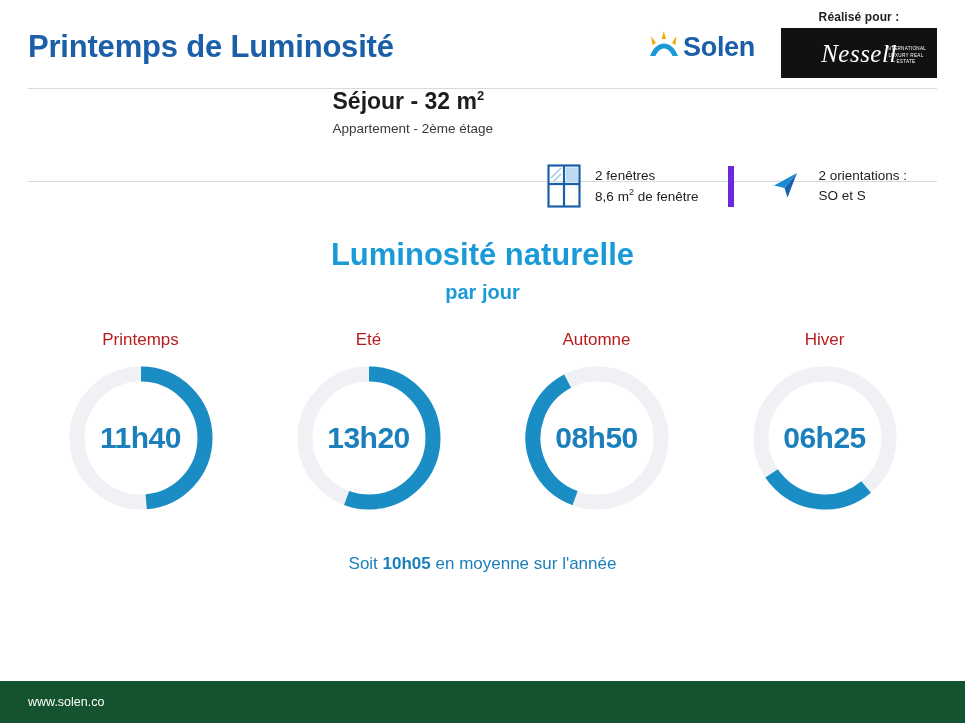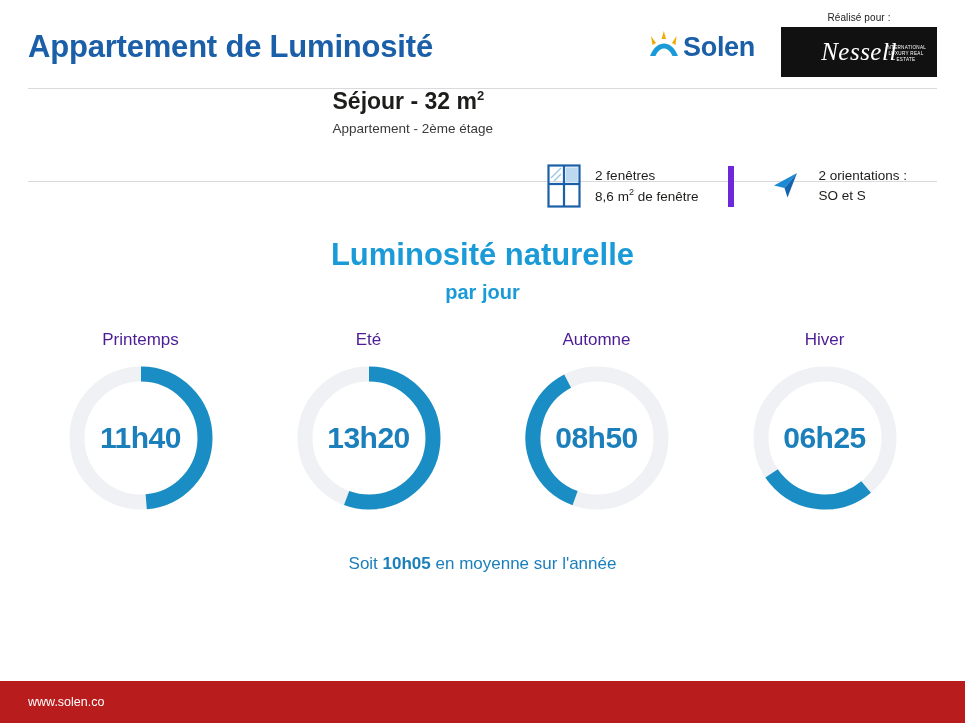--- a/index.html
+++ b/index.html
@@ -51,23 +51,23 @@
     color: #1b5fa8;
     letter-spacing: -0.3px;
   }
   .partner {
     display: flex;
     flex-direction: column;
     align-items: center;
     gap: 4px;
   }
   .partner-caption {
-    font-size: 10px;
+    font-size: 12px;
     color: #222;
-    font-weight: normal;
+    font-weight: bold;
     letter-spacing: 0.1px;
   }
   .partner-logo {
     width: 156px;
     height: 50px;
     background: #111111;
     display: flex;
     align-items: center;
     justify-content: center;
     position: relative;
@@ -164,21 +164,21 @@
     gap: 52px;
   }
   .season {
     width: 176px;
     display: flex;
     flex-direction: column;
     align-items: center;
   }
   .season-label {
     font-size: 17px;
-    color: #4c1d95;
+    color: #b91c1c;
     margin-bottom: 12px;
   }
   .donut {
     position: relative;
     width: 152px;
     height: 152px;
   }
   .donut svg { display: block; transform: rotate(-90deg); }
   .donut-value {
     position: absolute;
@@ -200,37 +200,37 @@
   }
   .average b { font-weight: bold; }
 
   
   .footer {
     position: absolute;
     left: 0;
     bottom: 0;
     width: 100%;
     height: 42px;
-    background: #b91c1c;
+    background: #14532d;
     display: flex;
     align-items: center;
     padding: 0 28px;
   }
   .footer-url {
     color: #ffffff;
     font-size: 12.5px;
   }
 </style>
 </head>
 <body>
 
 <div class="page">
 
   <div class="header">
-    <div class="doc-title">Appartement de Luminosité</div>
+    <div class="doc-title">Printemps de Luminosité</div>
 
     <div class="header-right">
       <div class="brand">
         <span>
           <svg width="34" height="30" viewBox="0 0 34 30">
             <g fill="#f2a900">
               <path d="M4 6 L9 13 L5.5 15 Z"></path>
               <path d="M29.5 6 L25 13 L28.5 15 Z"></path>
               <path d="M16.8 1 L19 9 L14.6 9 Z"></path>
             </g>

